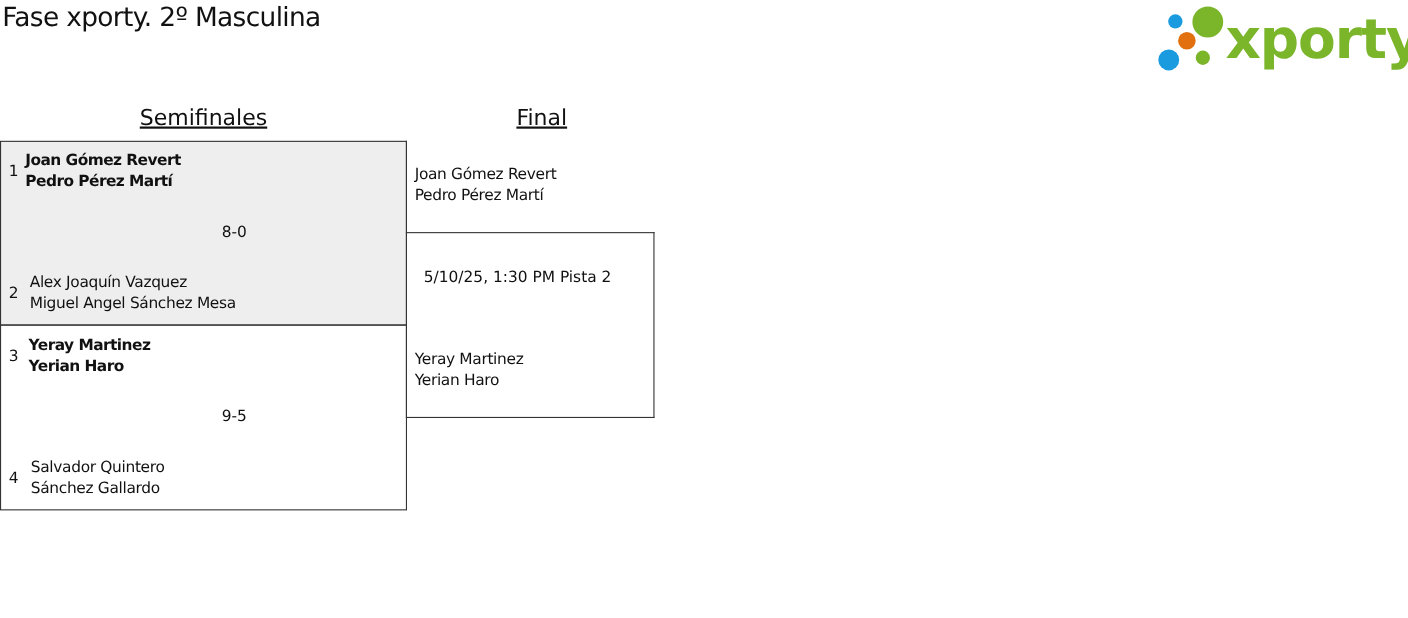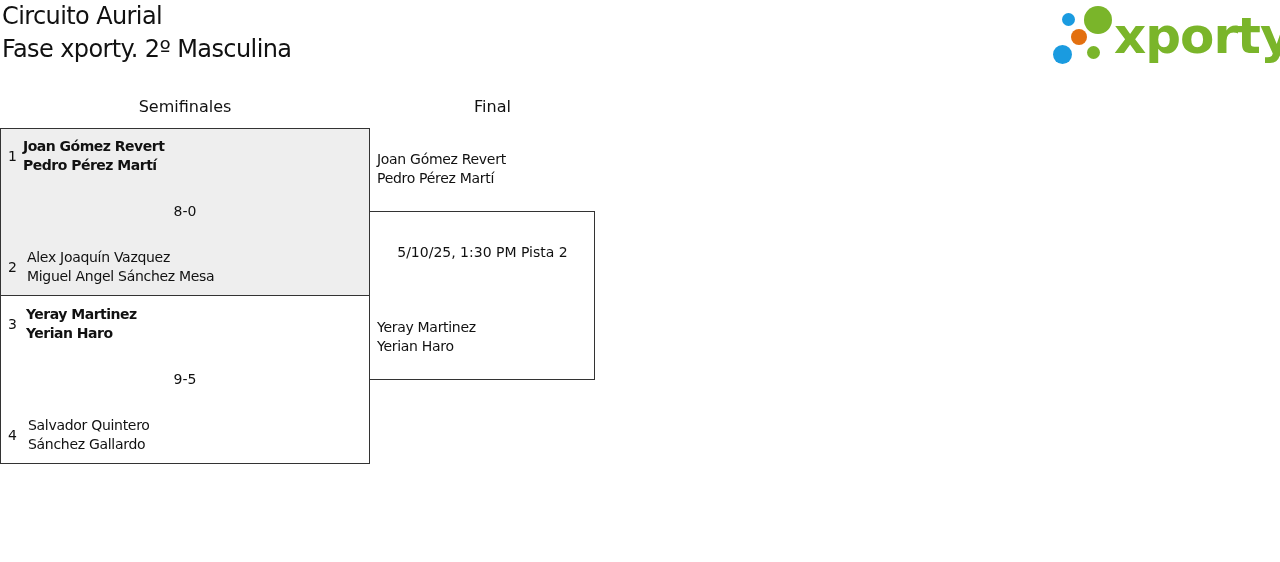--- a/index.html
+++ b/index.html
@@ -13,44 +13,43 @@
     font-family: "DejaVu Sans", sans-serif; letter-spacing: -0.6px;
   }
   .logo { position: absolute; left: 1052px; top: 4px; width: 224px; height: 62px; }
   .logo .dot { position: absolute; border-radius: 50%; }
   .logo-text {
     position: absolute; left: 62px; top: 2px;
     font-family: "DejaVu Sans", sans-serif; font-weight: bold;
     font-size: 50px; line-height: 60px; color: #7ab52a; letter-spacing: -1px;
   }
   .round-title {
-    position: absolute; top: 96px; font-size: 16px; line-height: 22px;
-    text-align: center; color: #111;
+    position: absolute; top: 96px; font-size: 20px; line-height: 22px;
+    text-align: center; color: #111; text-decoration: underline;
   }
   .match {
     position: absolute; border: 1px solid #333; box-sizing: border-box;
   }
   .match.shaded { background: #eeeeee; }
   .seed { position: absolute; font-size: 14px; color: #111; }
   .team { position: absolute; font-size: 14px; line-height: 19px; color: #111; letter-spacing: -0.3px; }
   .team.winner { font-weight: bold; letter-spacing: -0.5px; }
-  .score { position: absolute; left: 0; width: 100%; text-align: center; font-size: 14px; color: #111; }
+  .score { position: absolute; left: 0; width: 100%; text-align: center; font-size: 14px; color: #111; padding-left: 28px; }
   .final-box {
     position: absolute; left: 369px; top: 211px; width: 226px; height: 169px;
     border: 1px solid #333; box-sizing: border-box; border-left: none;
   }
   .final-line-left { position: absolute; left: 369px; top: 128px; width: 1px; height: 252px; background: #333; }
-  .final-info { position: absolute; left: 370px; top: 244px; width: 225px; text-align: center; font-size: 14px; color: #111; }
+  .final-info { position: absolute; left: 358px; top: 244px; width: 225px; text-align: center; font-size: 14px; color: #111; }
   .final-team { position: absolute; left: 377px; font-size: 14px; line-height: 19px; color: #111; letter-spacing: -0.3px; }
 </style>
 </head>
 <body>
 
 <div class="header-title">
-  <div>Circuito Aurial</div>
   <div>Fase xporty. 2º Masculina</div>
 </div>
 
 <div class="logo">
   <div class="dot" style="left:32px;top:2px;width:28px;height:28px;background:#7ab52a;"></div>
   <div class="dot" style="left:10px;top:9px;width:13px;height:13px;background:#1a9be0;"></div>
   <div class="dot" style="left:19px;top:25px;width:16px;height:16px;background:#e3700f;"></div>
   <div class="dot" style="left:1px;top:41px;width:19px;height:19px;background:#1a9be0;"></div>
   <div class="dot" style="left:35px;top:42px;width:13px;height:13px;background:#7ab52a;"></div>
   <div class="logo-text">xporty</div>

